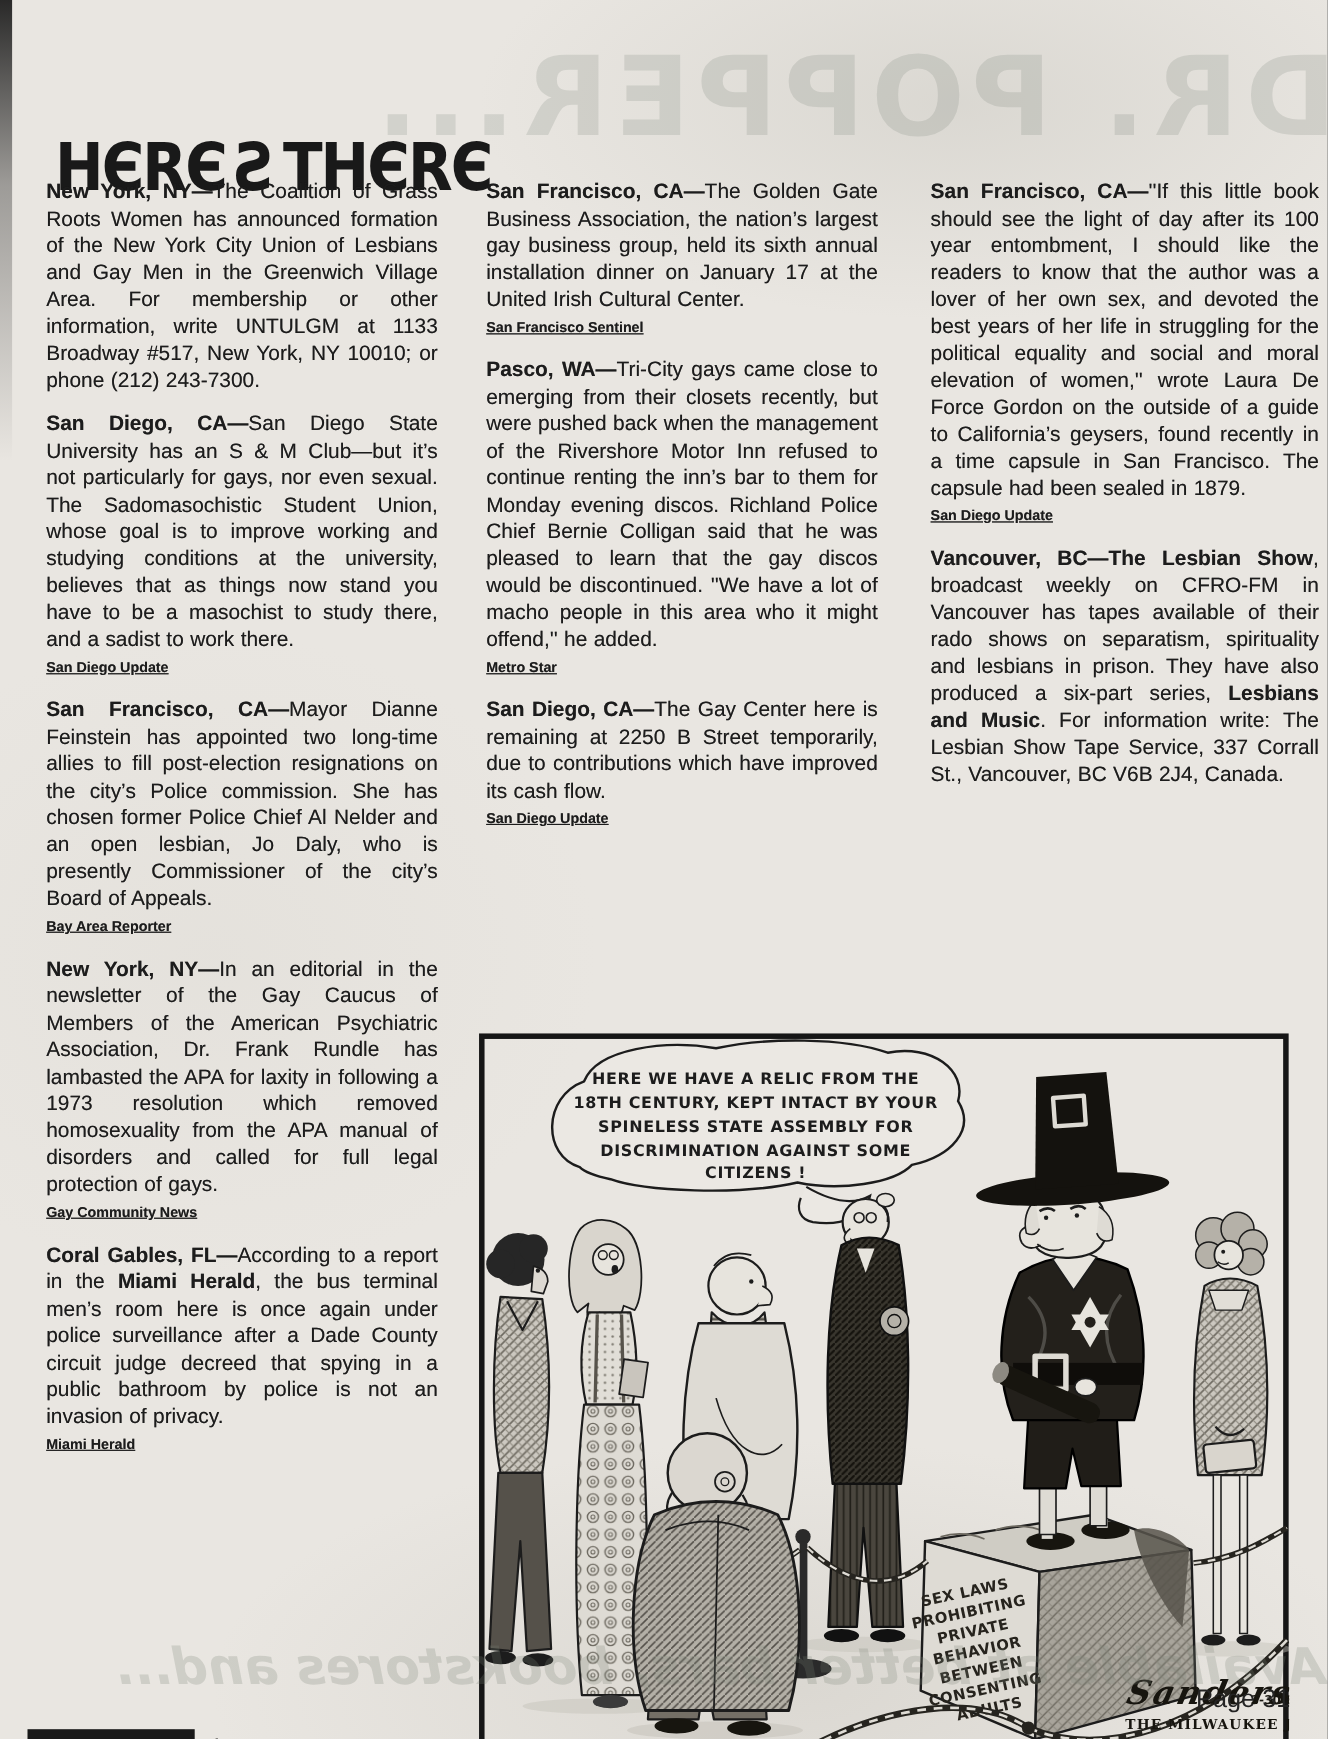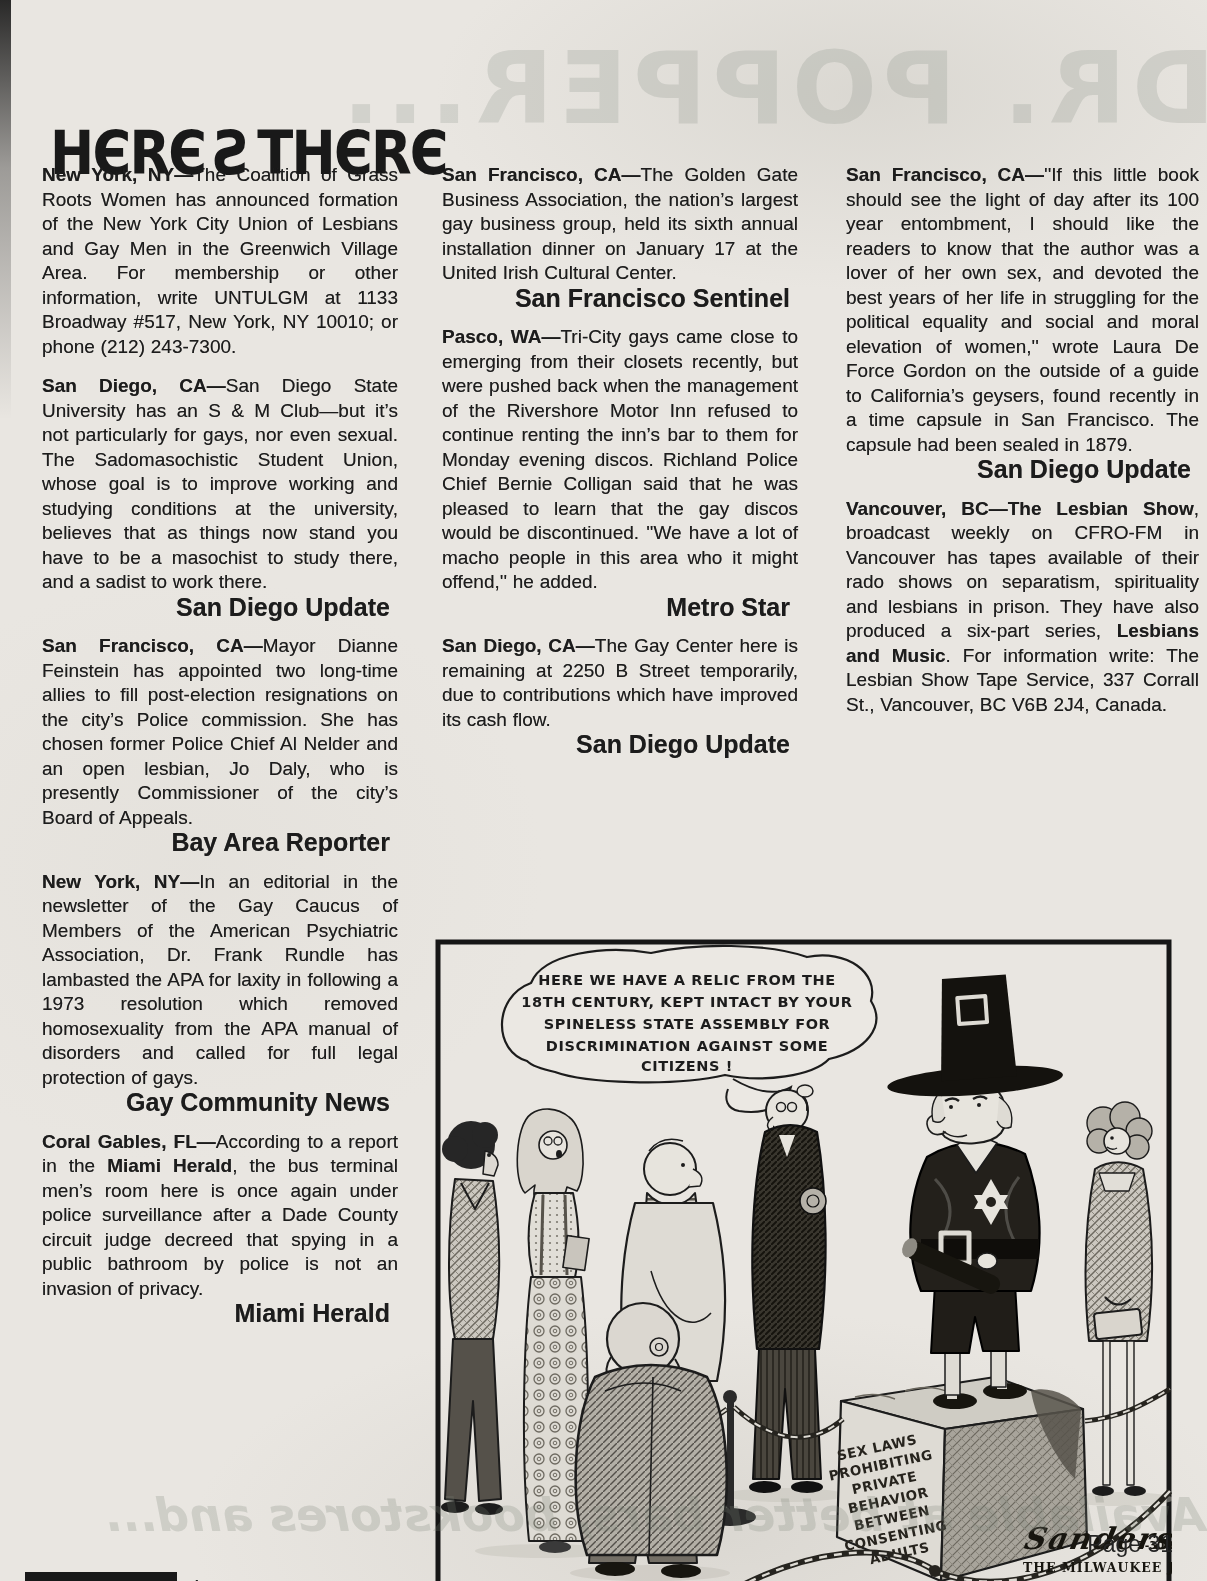--- a/index.html
+++ b/index.html
@@ -42,22 +42,22 @@
   .col.c2{margin-right:32px;}
   .col.c3{width:353px;margin-left:16px;}
   .article{margin:0 0 15px 0;}
   .article p{
     margin:0;font-size:19px;line-height:24.5px;text-align:justify;
     hyphens:auto;-webkit-hyphens:auto;word-spacing:.5px;
     text-shadow:0 0 .4px rgba(20,20,20,.55);
   }
   .article b{font-weight:bold;}
   .attr{
-    font-size:25px;line-height:24.5px;font-weight:bold;text-align:right;
-    padding-right:8px;text-shadow:0 0 .4px rgba(20,20,20,.55);
+    font-size:13px;line-height:24.5px;font-weight:bold;text-align:left;
+    padding-right:8px;text-shadow:0 0 .4px rgba(20,20,20,.55);text-decoration:underline;
   }
   .cartoon{position:absolute;left:435px;top:857px;width:737px;height:812px;}
   .cartoon svg{display:block;width:100%;height:100%;}
   .footer-left{position:absolute;left:42px;top:1576px;font-size:27px;letter-spacing:.2px;color:#242424;}
   .footer-right{position:absolute;right:34px;top:1531px;font-size:23px;color:#242424;}
 </style>
 </head>
 <body>
 
 <div class="page">

